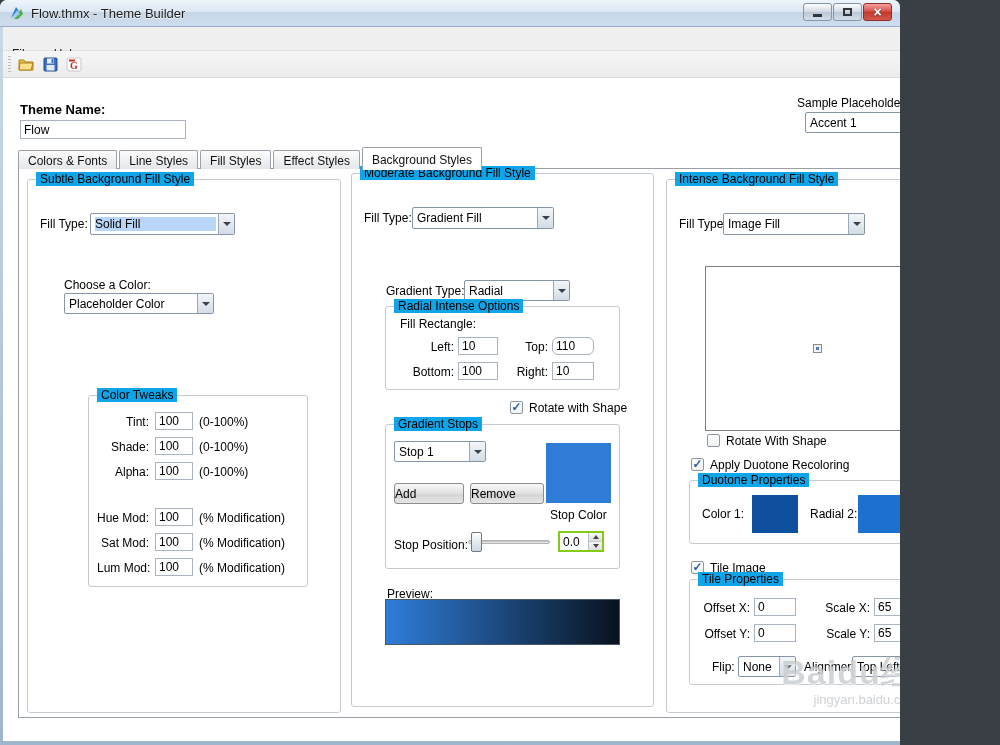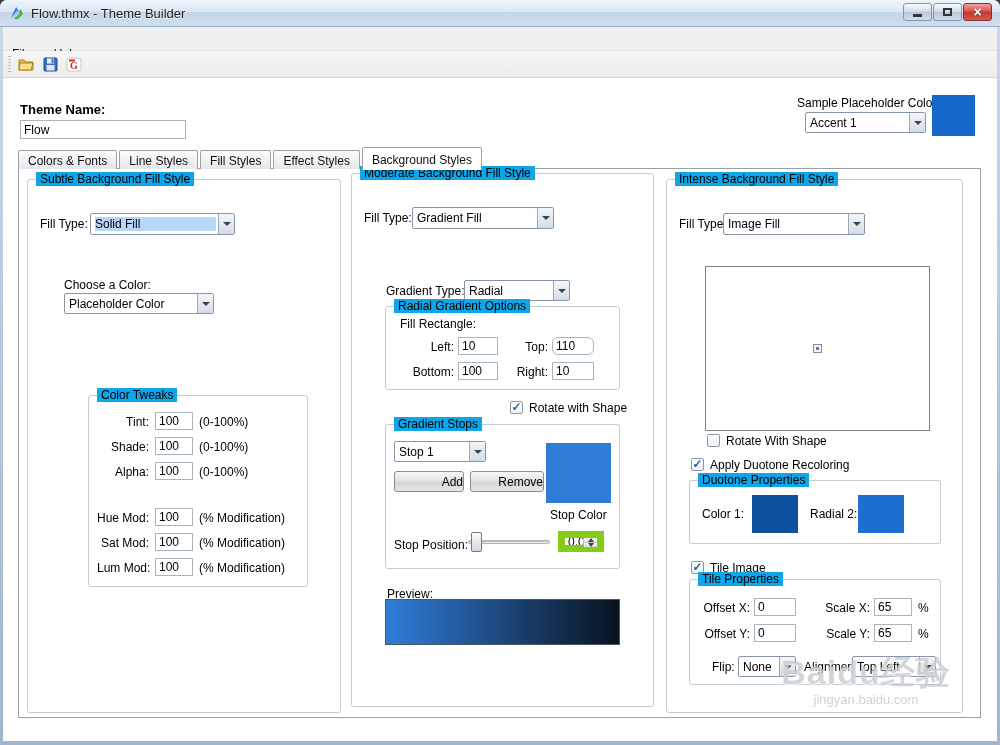--- a/index.html
+++ b/index.html
@@ -1,18 +1,18 @@
 <!DOCTYPE html>
 <html><head>
 <meta charset="utf-8">
 <style>
   * { margin:0; padding:0; box-sizing:border-box; }
   html,body { background:#3a3f45; }
   body { font-family:"Liberation Sans", sans-serif; }
-  .screen { position:relative; width:1000px; height:745px; background:#3a3f45; overflow:hidden; }
+  .screen { position:relative; width:900px; height:745px; background:#3a3f45; overflow:hidden; }
 
   
   .frame { position:absolute; inset:0; border-radius:7px 7px 0 0;
            background:linear-gradient(#c9d9ea,#9fb6cc); box-shadow:inset 0 0 0 1px #5d7purple; }
   .titlebar { position:absolute; left:0; top:0; width:100%; height:27px;
               border-radius:7px 7px 0 0;
               background:linear-gradient(#eef5fc 0%, #dbe7f3 45%, #c6d6e7 46%, #cfdeee 100%);
               border-bottom:1px solid #97accb; }
   .app-icon { position:absolute; left:9px; top:5px; width:16px; height:16px; }
   .title-text { position:absolute; left:31px; top:6px; font-size:13px; color:#1c1c1c;
@@ -50,34 +50,34 @@
   .combo .txt { position:absolute; left:4px; right:18px; top:3px; font-size:12px; white-space:nowrap; overflow:hidden; }
   .combo .txt.sel { background:#b8d6f8; }
   .combo .arr { position:absolute; right:0; top:0; bottom:0; width:16px;
                 background:linear-gradient(#f3f6f9,#d3dce6); border-left:1px solid #9aa8b8;
                 display:flex; align-items:center; justify-content:center; border-radius:0 1px 1px 0; }
   .combo .arr::after { content:""; border:4px solid transparent; border-top:4px solid #39434e; margin-top:4px; }
   .gb { position:absolute; border:1px solid #c6cbd1; border-radius:3px; }
   .gb-title { position:absolute; top:-8px; left:8px; background:#0ea5e9; padding:0 4px; font-size:12px; white-space:nowrap; }
   .btn { position:absolute; border:1px solid #8c8c8c; border-radius:3px; font-size:12px;
          background:linear-gradient(#f9f9f9,#e0e0e0 50%,#d3d3d3 51%,#e6e6e6);
-         display:flex; align-items:center; justify-content:flex-end; }
+         display:flex; align-items:center; justify-content:flex-start;margin-top:12px; }
   .chk { position:absolute; display:flex; align-items:flex-start; font-size:12px; white-space:nowrap; }
   .chk .box { width:13px; height:13px; border:1px solid #8d97a3; border-radius:2px; margin-right:6px;
               background:linear-gradient(#fefefe,#eef1f4); display:flex; align-items:center; justify-content:center;
               flex:0 0 13px; }
   .chk.checked .box::after { content:"✓"; color:#2b5ba5; font-size:12px; font-weight:bold; margin-top:-2px; }
   .swatch { position:absolute; border:1px solid #7e8a96; }
   .slider { position:absolute; }
   .groove { position:absolute; left:2px; right:2px; top:50%; height:4px; margin-top:-2px;
             background:#e9e9e9; border:1px solid #b4b4b4; border-radius:2px;
             box-shadow:inset 0 1px 1px rgba(0,0,0,.18); }
   .thumb { position:absolute; left:5px; top:50%; margin-top:-10px; width:11px; height:20px;
            background:linear-gradient(#fdfdfd,#cfd8e2); border:1px solid #6d7987; border-radius:2px; }
-  .spin { position:absolute; border:7px solid #84cc16; background:#6d28d9; }
+  .spin { position:absolute; border:2px solid #84cc16; background:#6d28d9; }
   .spin input { position:absolute; left:0; top:0; width:28px; height:100%; border:none; outline:none;
                 font-size:12px; padding:0 3px; font-family:"Liberation Sans", sans-serif; }
   .spin .btns { position:absolute; right:0; top:0; bottom:0; width:14px; border-left:1px solid #b7c0c9;
                 display:flex; flex-direction:column; }
   .spin .btns .sb { flex:1; background:linear-gradient(#f7f7f7,#dedede); display:flex; align-items:center;
                     justify-content:center; }
   .spin .btns .sb.up { border-bottom:1px solid #c9c9c9; }
   .sb.up::after { content:""; border:3px solid transparent; border-bottom:4px solid #444; margin-top:-3px; }
   .sb.dn::after { content:""; border:3px solid transparent; border-top:4px solid #444; margin-bottom:-3px; }
 
@@ -239,21 +239,21 @@
           <span class="arr"></span>
         </div>
 
         <span class="lbl" style="left:34px; top:110px">Gradient Type:</span>
         <div class="combo" style="left:112px; top:106px; width:106px">
           <span class="txt">Radial</span>
           <span class="arr"></span>
         </div>
 
         <div class="gb" style="left:33px; top:132px; width:235px; height:84px">
-          <span class="gb-title">Radial Gradient Options</span>
+          <span class="gb-title">Radial Intense Options</span>
           <span class="lbl" style="left:14px; top:10px">Fill Rectangle:</span>
           <span class="lbl r" style="left:20px; width:48px; top:33px">Left:</span>
           <input class="input" style="left: 72px; top: 30px; width: 40px; height: 18px;" value="10">
           <span class="lbl r" style="left:122px; width:40px; top:33px">Top:</span>
           <input class="input" style="left: 166px; top: 30px; width: 42px; height: 18px; border-radius: 6px;" value="110">
           <span class="lbl r" style="left:20px; width:48px; top:58px">Bottom:</span>
           <input class="input" style="left: 72px; top: 55px; width: 40px; height: 18px;" value="100">
           <span class="lbl r" style="left:122px; width:40px; top:58px">Right:</span>
           <input class="input" style="left: 166px; top: 55px; width: 42px; height: 18px;" value="10">
         </div>

